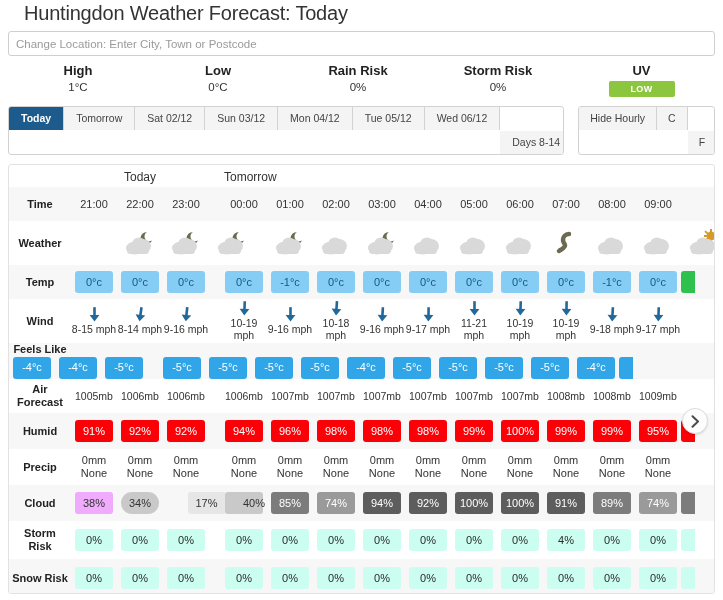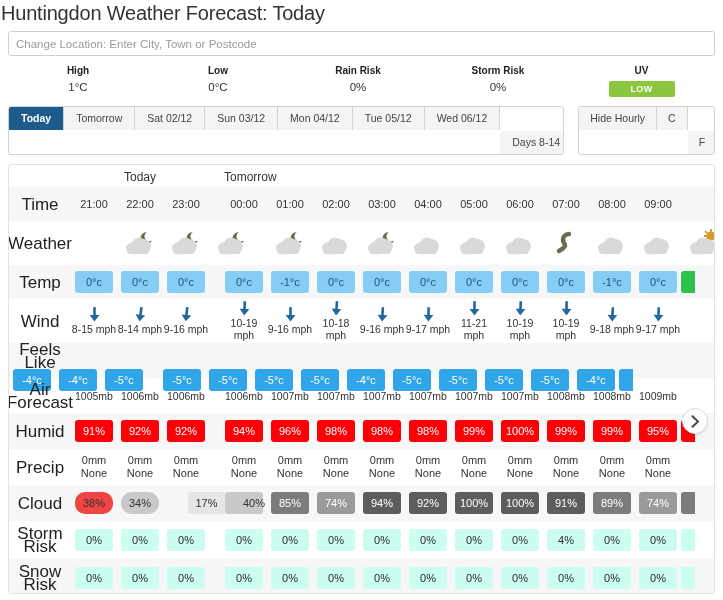--- a/index.html
+++ b/index.html
@@ -7,39 +7,39 @@
     width: 723px; height: 600px;
     background: #ffffff;
     font-family: "Liberation Sans", sans-serif;
     overflow: hidden;
   }
   .page { position: relative; width: 723px; height: 600px; background:#fff; }
 
   
   .page-title {
     font-size: 20px; font-weight: 400; color: #333;
-    padding: 2px 8px 6px 1px; letter-spacing: -0.2px;
+    padding: 2px 8px 6px 24px; letter-spacing: -0.2px;
     white-space: nowrap;
   }
   .location-box {
     margin: 0 8px; height: 25px;
     border: 1px solid #cfcfcf; border-radius: 3px;
     background: #fff; display: flex; align-items: center;
     padding: 0 7px;
   }
   .location-box .ph { font-size: 11.5px; color: #9b9b9b; }
 
   
   .summary {
     display: flex; margin: 7px 8px 0 8px;
     padding-bottom: 6px;
   }
   .sum-cell { flex: 1; text-align: center; }
   .sum-cell.uv { flex: 1.05; }
-  .sum-label { font-size: 10px; font-weight: bold; color: #222; line-height: 15px; }
+  .sum-label { font-size: 13px; font-weight: bold; color: #222; line-height: 15px; }
   .sum-value { font-size: 11.5px; color: #333; line-height: 16px; margin-top: 1px; }
   .uv-badge {
     display: inline-block; background: #8cc63f; color: #fff;
     font-size: 9px; font-weight: bold; letter-spacing: .4px;
     padding: 3px 0; width: 66px; border-radius: 2px; margin-top: 2px;
   }
 
   
   .tabbar { display: flex; margin: 3px 8px 0 8px; align-items: stretch; }
   .tabgroup { display: flex; border-radius: 3px; overflow: hidden;
@@ -67,21 +67,21 @@
   .day-name {
     font-size: 12px; color: #333; padding-bottom: 3px;
     white-space: nowrap;
   }
   .grp-today .day-name { text-align: center; }
   .grp-tom  .day-name { text-align: left; padding-left: 3px; }
 
   .fc-row { display: flex; align-items: stretch; min-height: 34px; }
   .fc-row.alt { background: #f7f7f7; }
   .row-label {
-    width: 62px; flex: none; font-size: 17px; font-weight: normal;
+    width: 62px; flex: none; font-size: 11px; font-weight: bold;
     color: #222; display: flex; align-items: center; justify-content: center;
     text-align: center; line-height: 13px; padding: 0 2px;
   }
   .cells { display: flex; flex: 1; }
   .grp { display: flex; }
   .grp-today { border-right: 0; }
   .gap { width: 12px; flex: none; }
   .cell {
     width: 46px; flex: none;
     display: flex; flex-direction: column;
@@ -727,21 +727,21 @@
               </div>
               <div class="cell cut"></div>
             </div>
           </div>
         </div>
         <div class="fc-row row-cloud alt">
           <div class="row-label">Cloud</div>
           <div class="cells">
             <div class="grp grp-today">
               <div class="cell">
-                <div class="pill cloud" style="background: #ef4444; color: rgb(51, 51, 51); border-radius: 10px;">38%</div>
+                <div class="pill cloud" style="background: #f0abfc; color: rgb(51, 51, 51);">38%</div>
               </div>
               <div class="cell">
                 <div class="pill cloud" style="background: rgb(201, 201, 201); color: rgb(51, 51, 51); border-radius: 11px;">34%</div>
               </div>
               <div class="cell">
                 <div class="pill cloud" style="background: rgb(230, 230, 230); color: rgb(51, 51, 51); margin-left: 41px;">17%</div>
               </div>
             </div>
             <div class="gap"></div>
             <div class="grp grp-tom">

